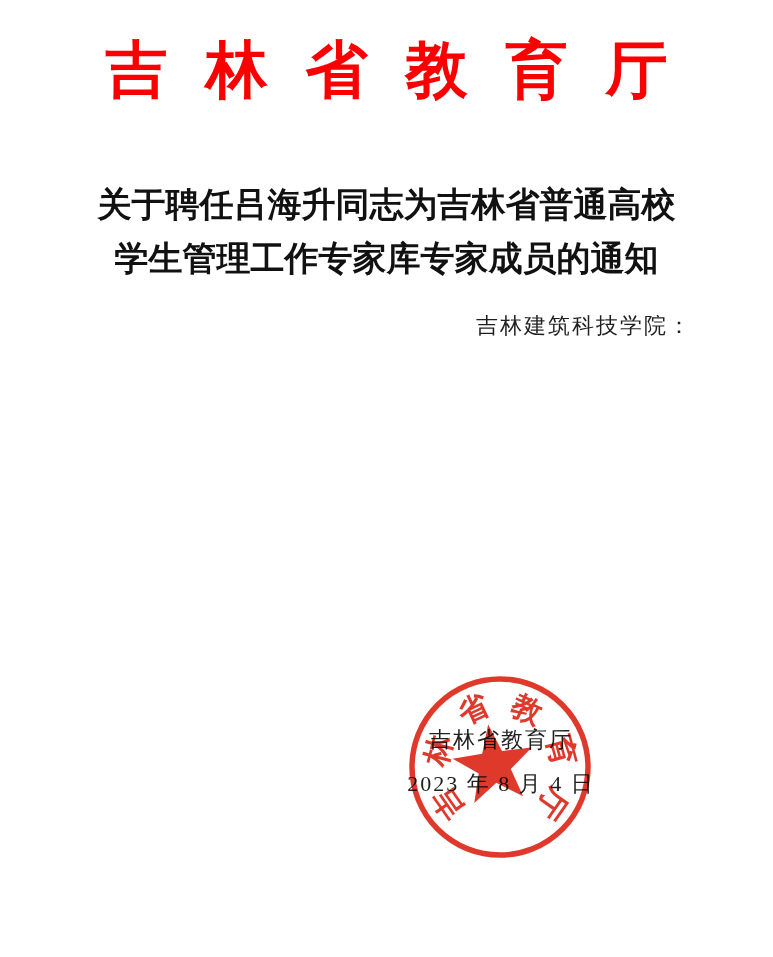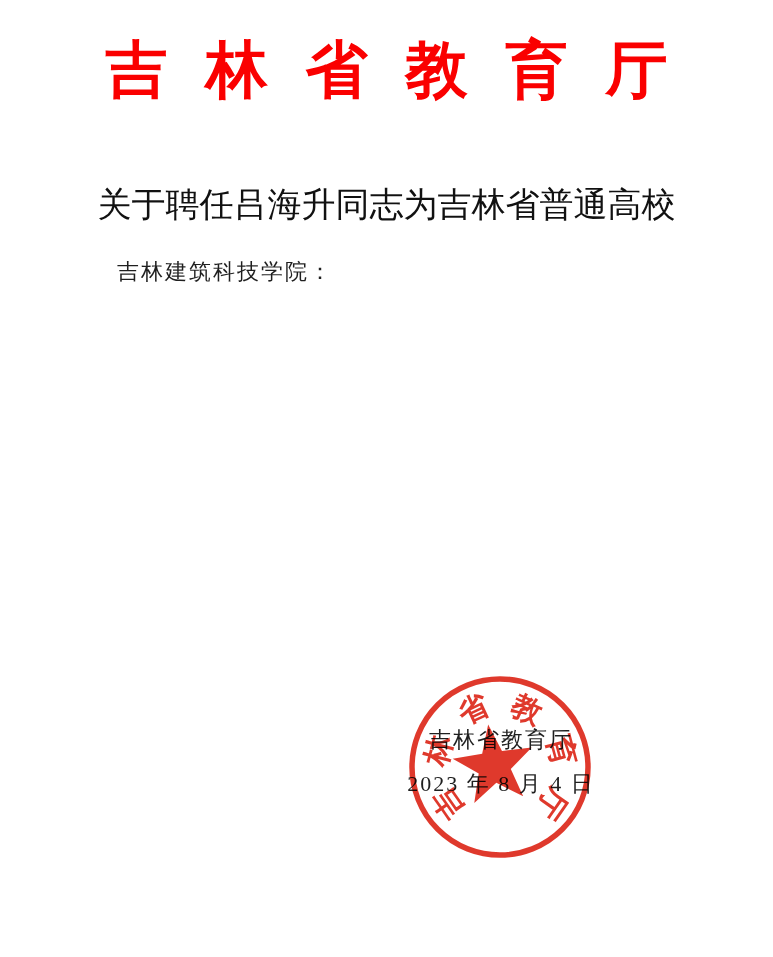--- a/index.html
+++ b/index.html
@@ -38,36 +38,36 @@
       #ffb9b3 6.5px, #fa묘0000 7px,
       #fa2a20 7px, #fa2a20 8px
     );
   }
 
   
   .doc-title {
     margin-top: 40px;
     text-align: center;
     font-family: "Liberation Sans", sans-serif;
-    font-weight: normal;
+    font-weight: bold;
     font-size: 34px;
     line-height: 54px;
     color: #111111;
   }
 
   
   .body-text {
     margin: 21px 81px 0 84px;
     font-size: 22px;
     line-height: 40px;
     letter-spacing: 2px;
     color: #1f1f1f;
     text-align: justify;
   }
-  .salutation { text-align: left; margin-left: 33px; }
+  .salutation { text-align: right; }
   .paragraph { text-indent: 46px; }
 
   
   .signature {
     position: absolute;
     top: 718px;
     left: 350px;
     width: 302px;
     text-align: center;
     font-size: 22px;
@@ -99,20 +99,21 @@
 <body>
 
 <div class="page">
 
   <div class="masthead">吉林省教育厅</div>
 
   <div class="masthead-rule"></div>
 
   <div class="doc-title">
     <div>关于聘任吕海升同志为吉林省普通高校</div>
+    <div>学生管理工作专家库专家成员的通知</div>
   </div>
 
   <div class="body-text">
     <div class="salutation">吉林建筑科技学院：</div>
   </div>
 
   <div class="signature">
     <div>吉林省教育厅</div>
     <div>2023 年 8 月 4 日</div>
   </div>

